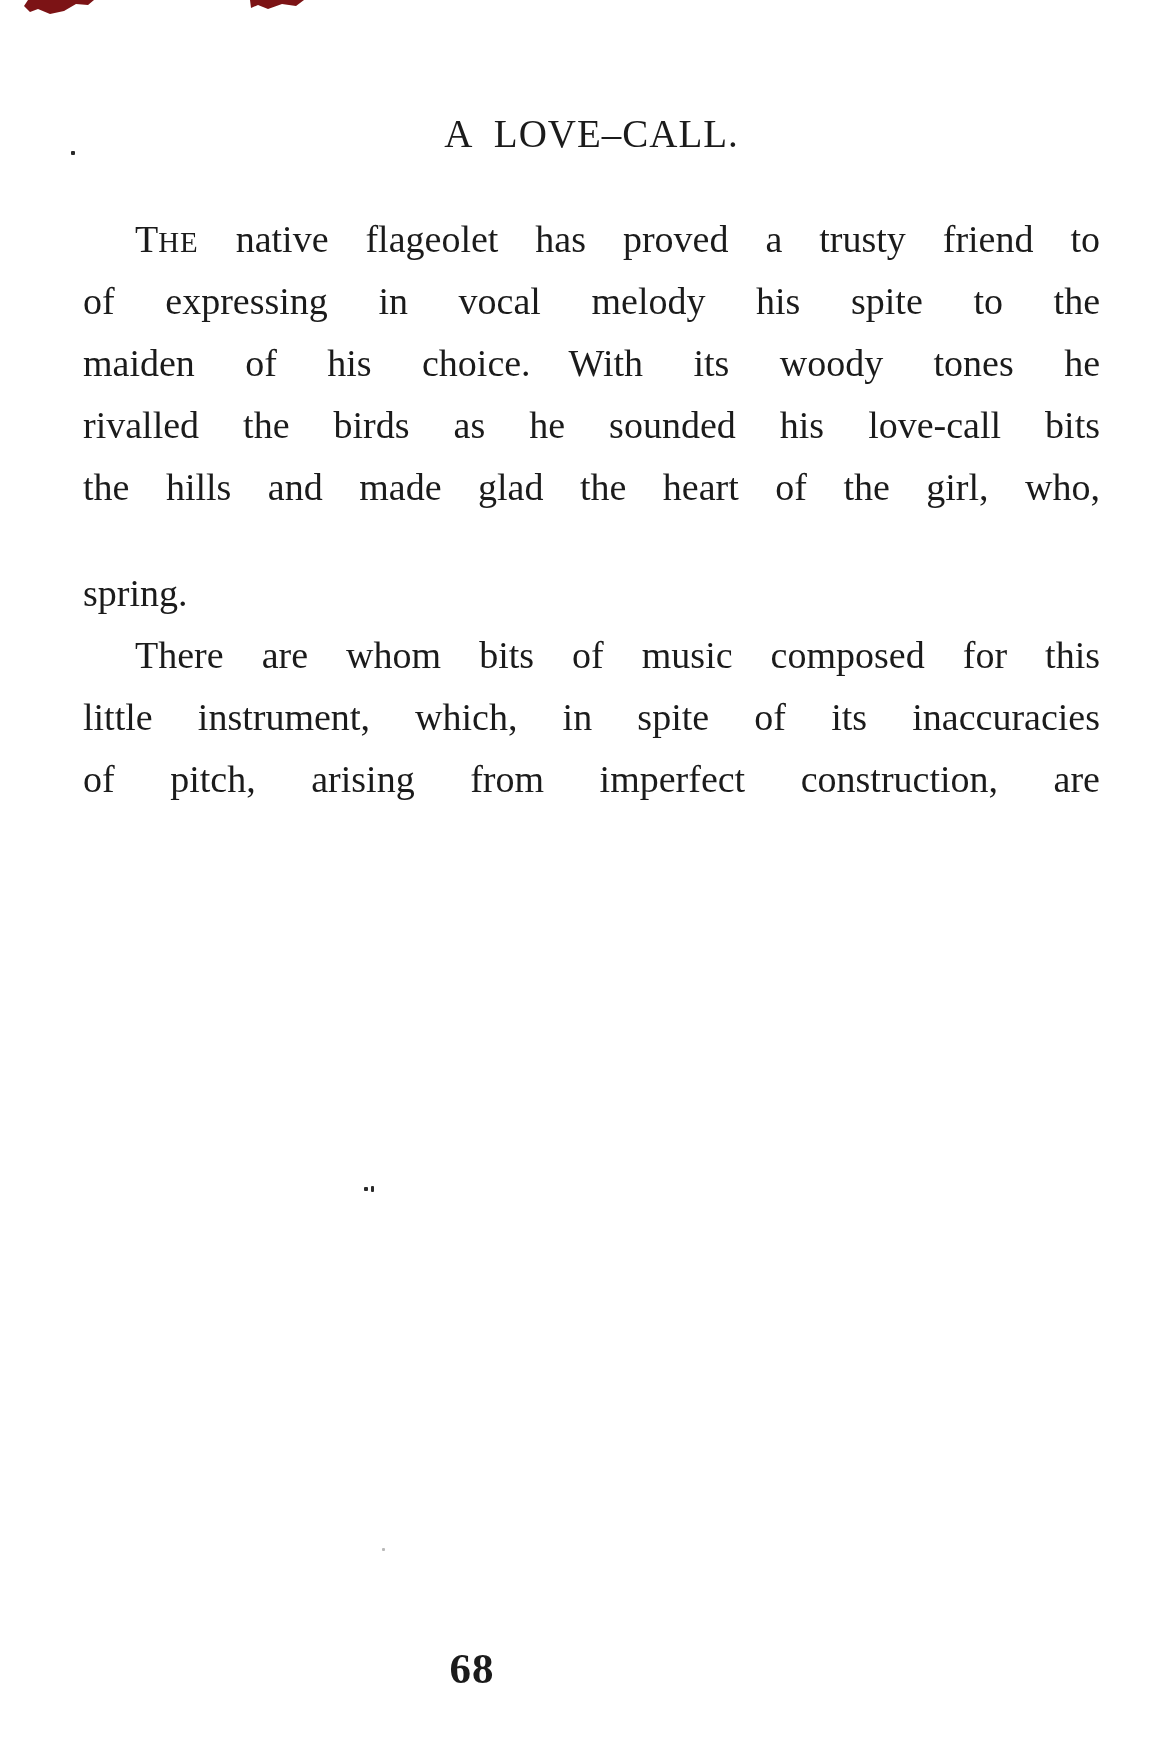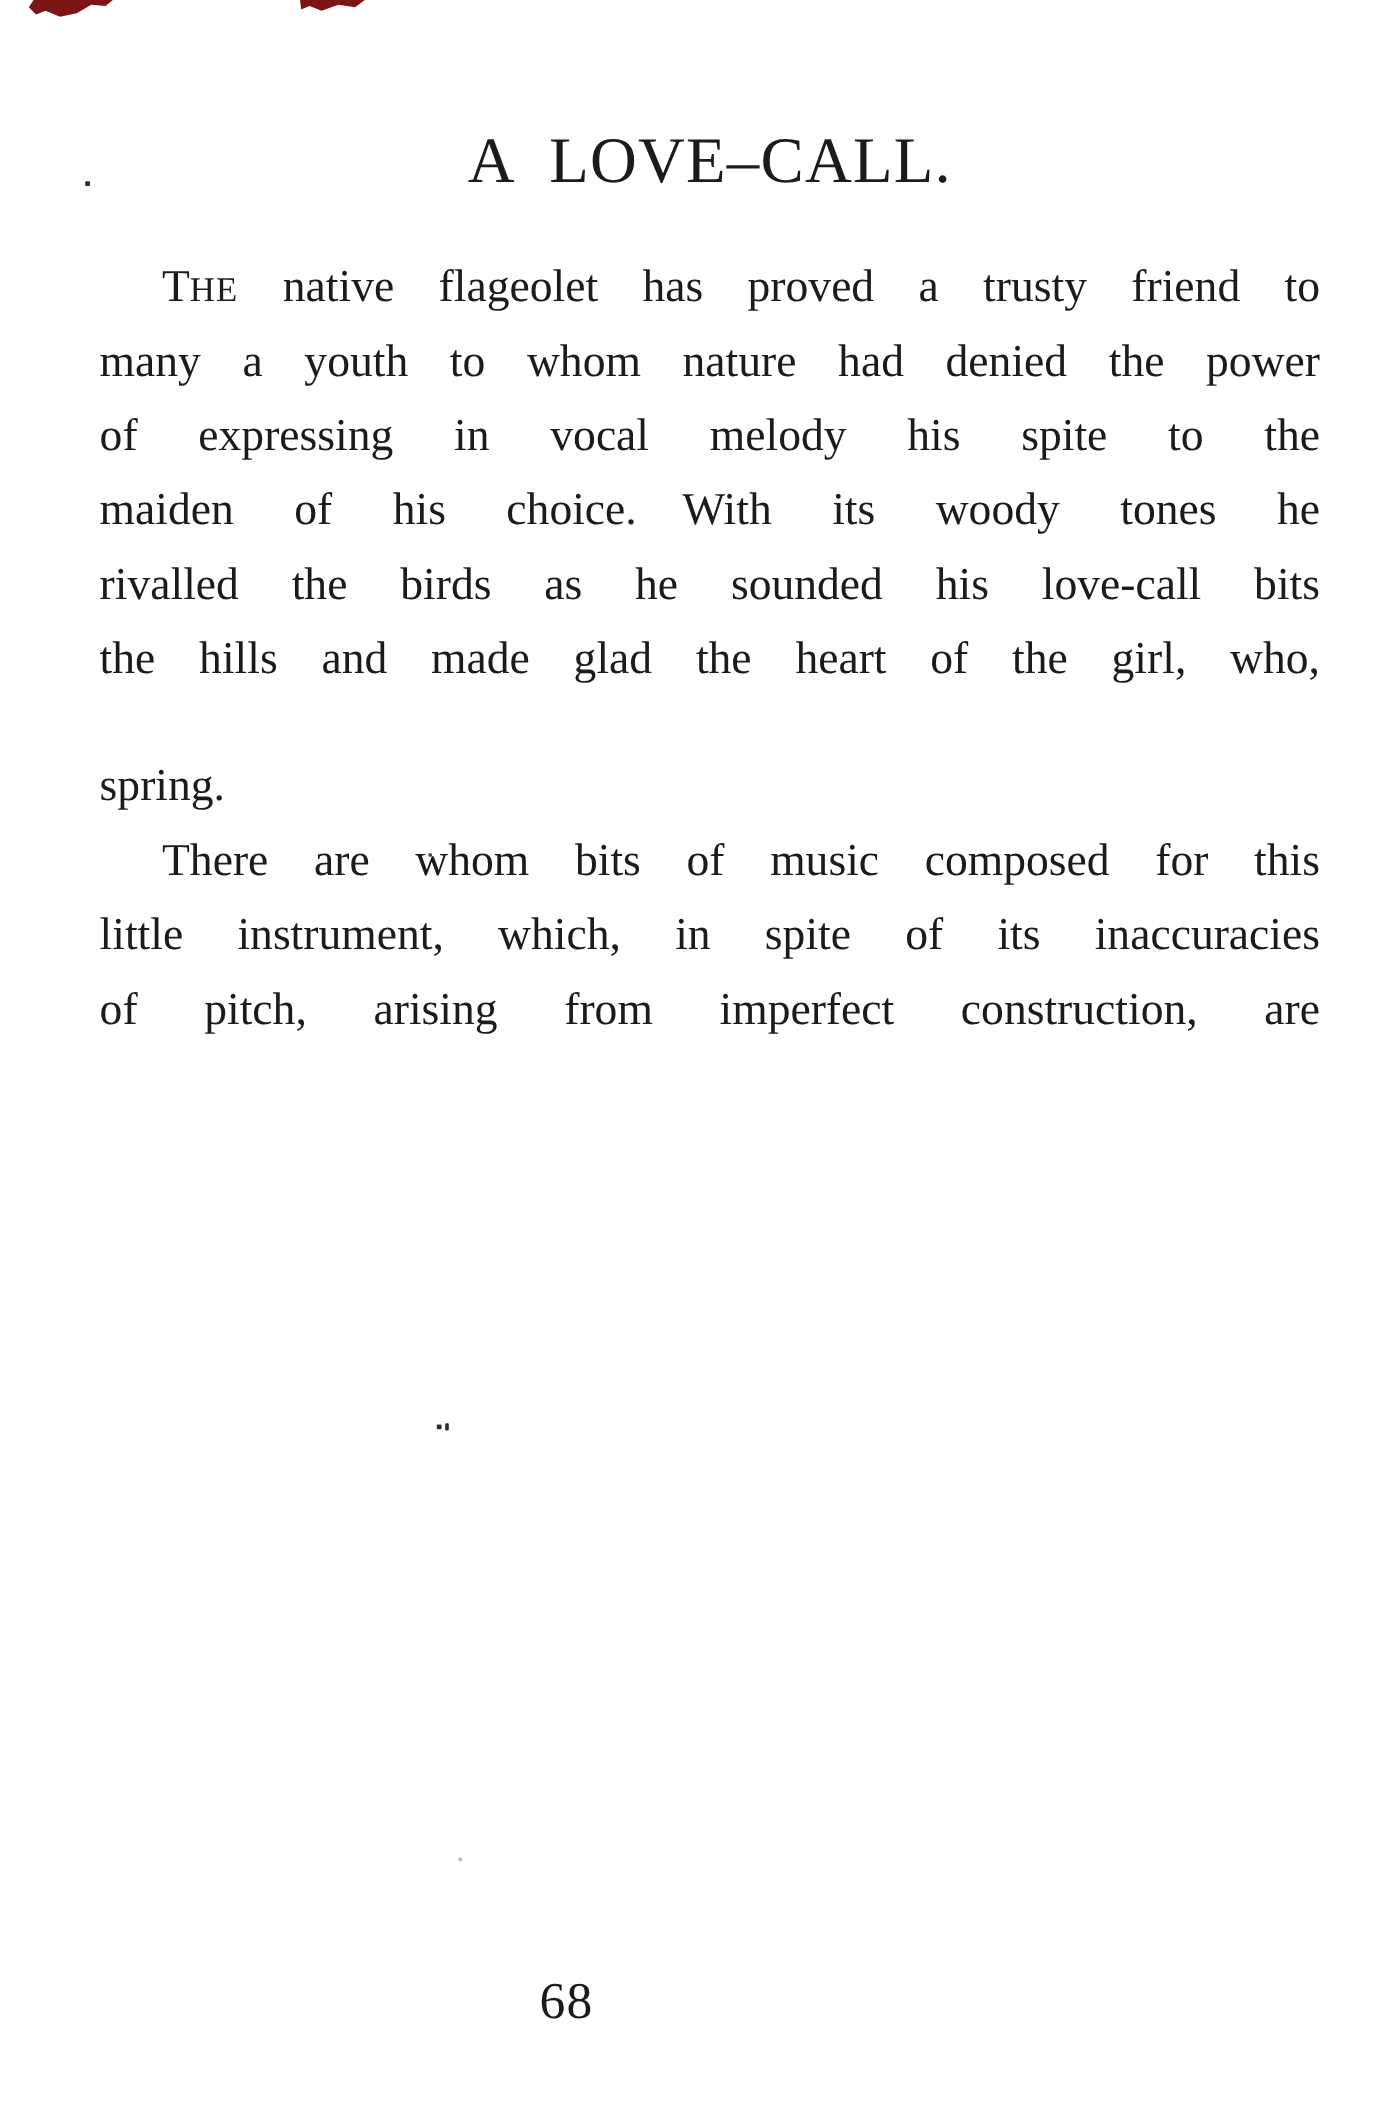--- a/index.html
+++ b/index.html
@@ -22,21 +22,21 @@
     left: 0;
     width: 1160px;
     height: 20px;
   }
   .chapter-title {
     position: absolute;
     left: 83px;
     top: 110px;
     width: 1017px;
     line-height: 48px;
-    font-size: 54px;
+    font-size: 39px;
     letter-spacing: 1px;
     text-align: center;
     white-space: pre;
   }
   .body-text {
     position: absolute;
     left: 83px;
     top: 208px;
     width: 1017px;
     font-size: 38px;
@@ -52,21 +52,21 @@
   .line.nojust { text-align: left; text-align-last: left; margin-top: 44px; }
   .line.indent { text-indent: 52px; }
   .sc { font-size: 0.76em; letter-spacing: 1px; }
   .page-number {
     position: absolute;
     left: 0;
     top: 1647px;
     width: 944px;
     line-height: 43px;
     font-size: 43px;
-    font-weight: normal;
+    font-weight: bold;
     text-align: center;
     letter-spacing: 1px;
   }
   .speck {
     position: absolute;
     background: #2a2a2a;
     border-radius: 1px;
   }
   .speck.s1 { left: 71px;  top: 151px;  width: 4px; height: 4px; }
   .speck.s2 { left: 357px; top: 711px;  width: 3px; height: 3px; background:#4a4a4a; }
@@ -82,21 +82,20 @@
   <svg class="red-marks" viewBox="0 0 1160 20" xmlns="http://www.w3.org/2000/svg" aria-hidden="true">
     <polygon points="28,0 94,0 88,5 76,4 64,11 50,14 38,9 30,12 24,6" fill="#7c1315"></polygon>
     <polygon points="250,0 304,0 296,6 282,4 268,9 258,5 251,8" fill="#7c1315"></polygon>
   </svg>
 
   <div class="chapter-title">A LOVE–CALL.</div>
 
   <div class="body-text">
       <div class="paragraph">
         <div class="line just indent"><span>T</span><span class="sc">HE</span><span> native flageolet has proved a trusty friend to</span></div>
-        <div class="line just"><span>many a youth to whom nature had denied the power</span></div>
         <div class="line just"><span>of expressing in vocal melody his spite to the</span></div>
         <div class="line just"><span>maiden of his choice. With its woody tones he</span></div>
         <div class="line just"><span>rivalled the birds as he sounded his love-call bits</span></div>
         <div class="line just"><span>the hills and made glad the heart of the girl, who,</span></div>
         <div class="line nojust"><span>spring.</span></div>
       </div>
       <div class="paragraph">
         <div class="line just indent"><span>There are whom bits of music composed for this</span></div>
         <div class="line just"><span>little instrument, which, in spite of its inaccuracies</span></div>
         <div class="line just"><span>of pitch, arising from imperfect construction, are</span></div>

